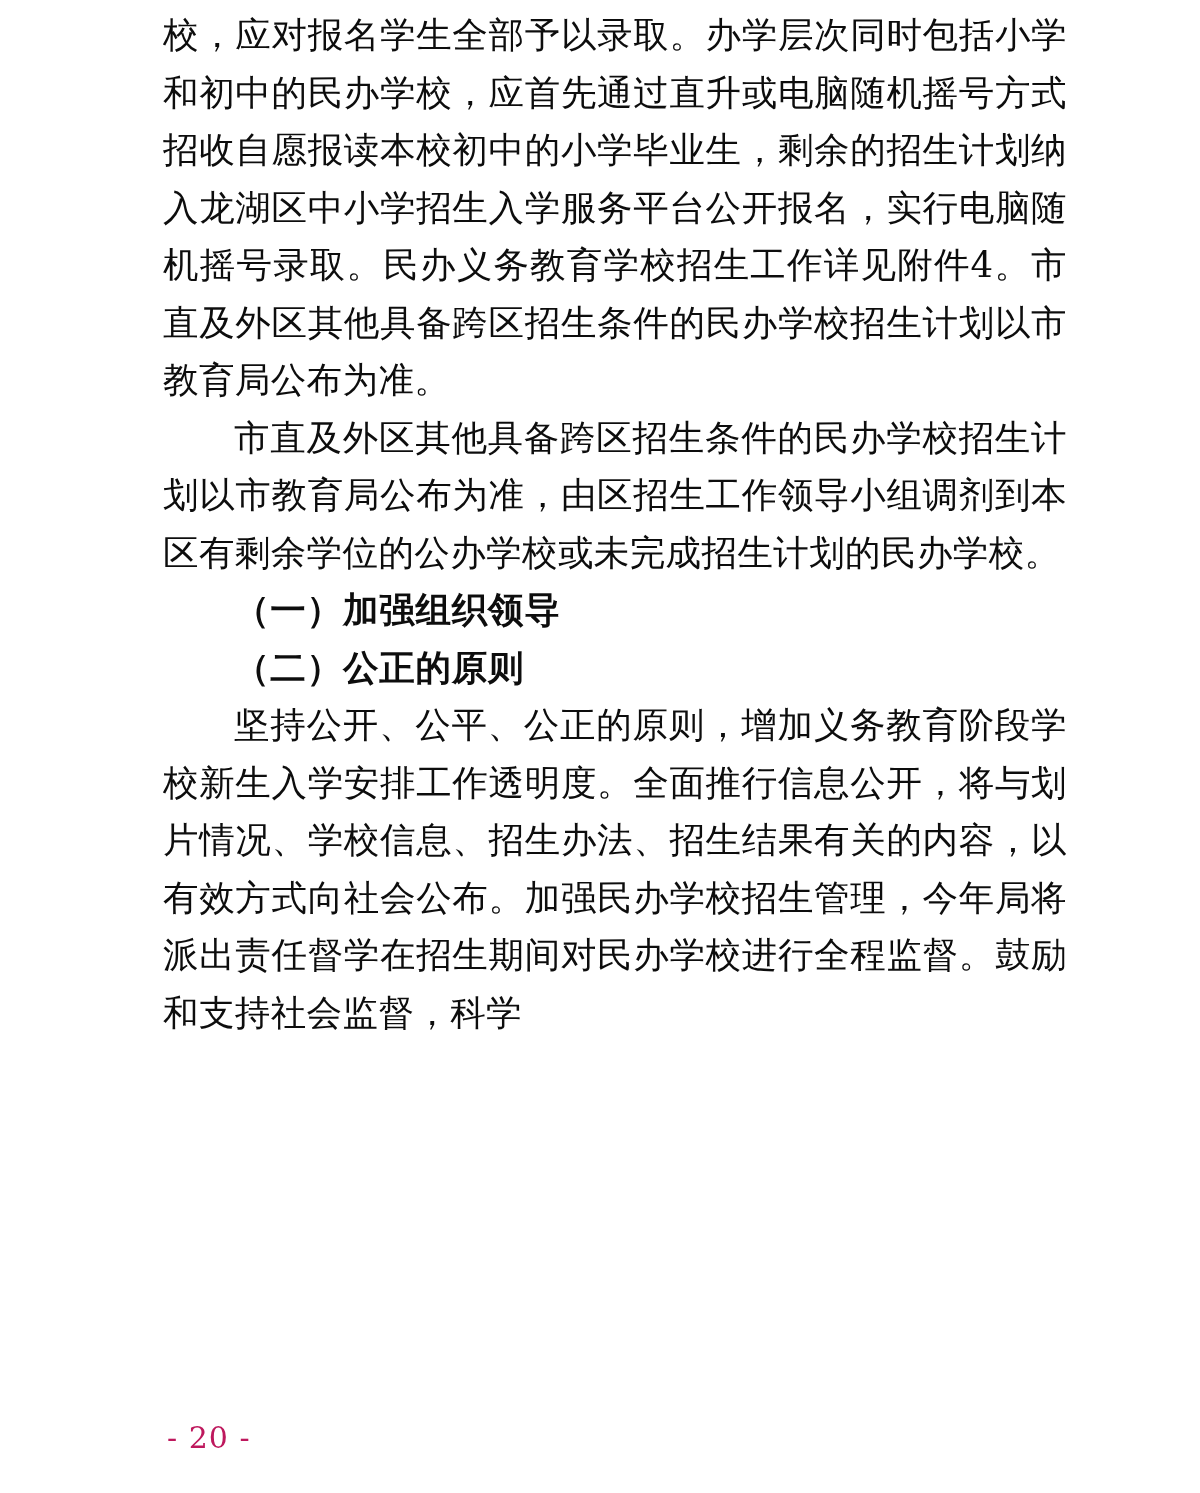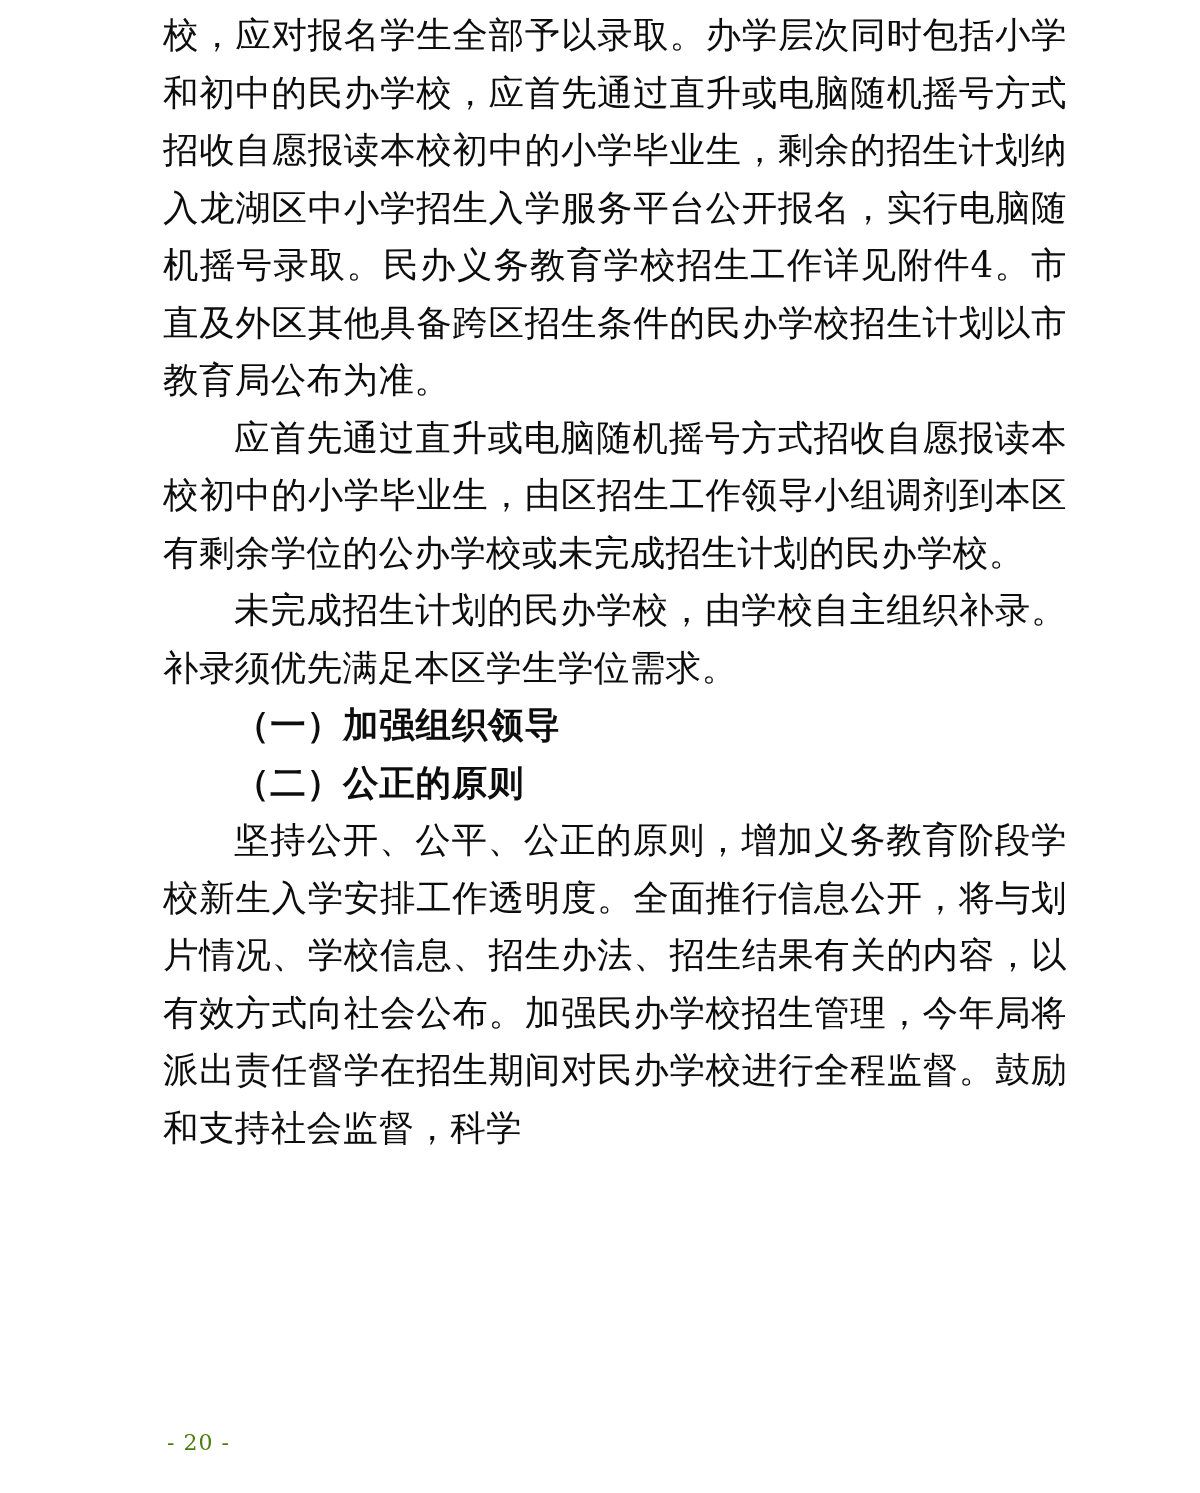--- a/index.html
+++ b/index.html
@@ -47,37 +47,36 @@
   }
   .subheading {
     text-indent: 2em;
     font-weight: bold;
     letter-spacing: 0.8px;
   }
   .page-number {
     position: absolute;
     left: 152px;
     bottom: 38px;
-    font-size: 22px;
+    font-size: 30px;
     letter-spacing: 1px;
-    color: #4d7c0f;
+    color: #be185d;
     font-family: "DejaVu Serif", "Liberation Serif", serif;
   }
 </style>
 </head>
 <body>
 
 <div class="page">
   <div class="doc-body">
 
     <p class="para cont">校，应对报名学生全部予以录取。办学层次同时包括小学和初中的民办学校，应首先通过直升或电脑随机摇号方式招收自愿报读本校初中的小学毕业生，剩余的招生计划纳入龙湖区中小学招生入学服务平台公开报名，实行电脑随机摇号录取。民办义务教育学校招生工作详见附件4。市直及外区其他具备跨区招生条件的民办学校招生计划以市教育局公布为准。</p>
 
-    <p class="para">应首先通过直升或电脑随机摇号方式招收自愿报读本校初中的小学毕业生，由区招生工作领导小组调剂到本区有剩余学位的公办学校或未完成招生计划的民办学校。</p>
+    <p class="para">市直及外区其他具备跨区招生条件的民办学校招生计划以市教育局公布为准，由区招生工作领导小组调剂到本区有剩余学位的公办学校或未完成招生计划的民办学校。</p>
 
-    <p class="para">未完成招生计划的民办学校，由学校自主组织补录。补录须优先满足本区学生学位需求。</p>
 
 
     <p class="subheading">（一）加强组织领导</p>
 
 
     <p class="subheading">（二）公正的原则</p>
 
     <p class="para">坚持公开、公平、公正的原则，增加义务教育阶段学校新生入学安排工作透明度。全面推行信息公开，将与划片情况、学校信息、招生办法、招生结果有关的内容，以有效方式向社会公布。加强民办学校招生管理，今年局将派出责任督学在招生期间对民办学校进行全程监督。鼓励和支持社会监督，科学</p>
 
   </div>

